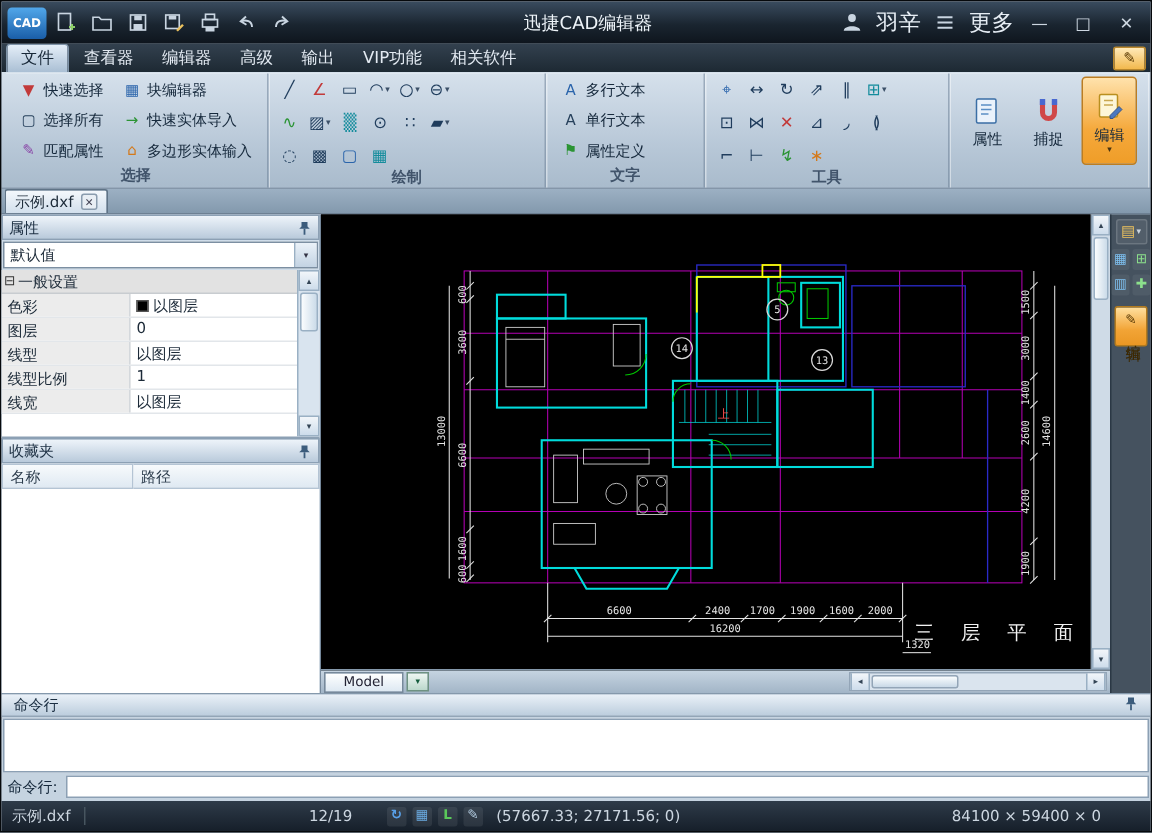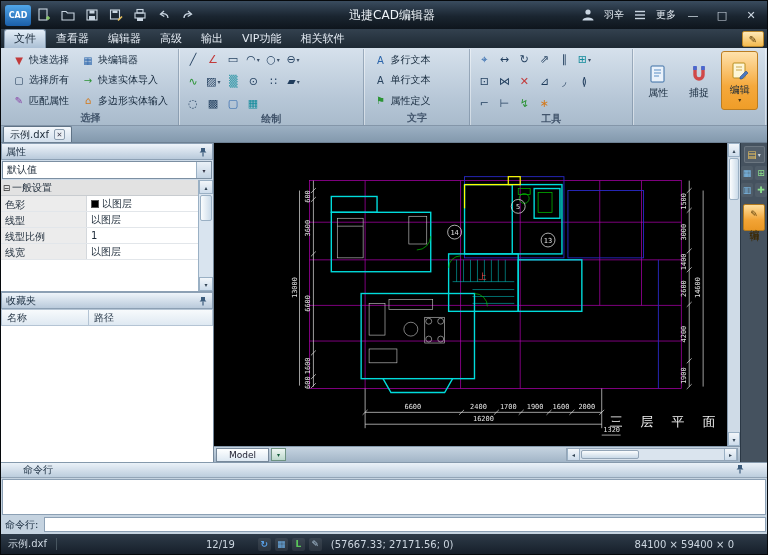--- a/index.html
+++ b/index.html
@@ -7,21 +7,21 @@
   body{font-family:"DejaVu Sans","Liberation Sans",sans-serif;font-size:11px;color:#1c2a38;background:#000;}
   #window{width:768px;height:555px;display:flex;flex-direction:column;background:#b7c6d6;border:1px solid #06090c;overflow:hidden;}
 
   
   .titlebar{height:28px;flex:none;background:linear-gradient(#3a4c5f,#1a2530 55%,#0e151d);display:flex;align-items:center;gap:2px;padding:0 4px;color:#d7e1ea;position:relative;}
   .logo{width:26px;height:21px;background:linear-gradient(#51a7ea,#1a5ea8);border-radius:3px;display:flex;align-items:center;justify-content:center;font-size:8px;font-weight:bold;color:#fff;flex:none;}
   .tbtn{width:22px;height:21px;display:flex;align-items:center;justify-content:center;border-radius:2px;flex:none;}
   .tbtn svg{display:block;}
   .title-text{position:absolute;left:16px;right:0;text-align:center;font-size:12px;color:#eef4f9;pointer-events:none;}
   .tb-right{margin-left:auto;display:flex;align-items:center;gap:5px;z-index:1;}
-  .user-name,.more-label{font-size:10px;color:#e6edf4;font-family:Liberation Serif, serif;}
+  .user-name,.more-label{font-size:15px;color:#e6edf4;font-family:Liberation Serif, serif;}
   .winbtn{width:24px;height:20px;display:flex;align-items:center;justify-content:center;color:#cdd7e1;font-size:11px;}
 
   
   .menubar{height:19px;flex:none;background:linear-gradient(#33414f,#1d2933);display:flex;align-items:flex-end;padding:0 3px;gap:1px;}
   .mtab{padding:2px 9px 3px;font-size:11px;color:#e3eaf2;line-height:13px;text-align:right;}
   .mtab.file{background:linear-gradient(#e4eef8,#aabfd4);color:#182838;border:1px solid #7e93a8;border-bottom:none;border-radius:3px 3px 0 0;}
   .m-spacer{flex:1;}
   .mquick{width:22px;height:16px;margin-bottom:1px;background:linear-gradient(#ffe9b8,#f2b94e);border:1px solid #b9872c;border-radius:2px;display:flex;align-items:center;justify-content:center;color:#5c3c06;font-size:10px;}
 
   
@@ -95,21 +95,21 @@
   .dockbtn{width:21px;height:17px;display:flex;align-items:center;justify-content:center;gap:1px;background:rgba(255,255,255,.07);border:1px solid rgba(255,255,255,.15);border-radius:2px;font-size:10px;}
   .dockrow{display:flex;gap:2px;}
   .dockmini{width:12px;height:14px;display:flex;align-items:center;justify-content:center;font-size:9px;border-radius:2px;background:rgba(255,255,255,.06);}
   .dk-amber{color:#ecc25e;} .dk-blue{color:#7ec0f0;} .dk-green{color:#8ce08c;}
   .dock-tab{width:22px;margin-top:4px;padding:4px 0 5px;background:linear-gradient(#ffdf9e,#f2a436 60%,#ea9724);border:1px solid #b27a1e;border-radius:2px;display:flex;flex-direction:column;align-items:center;gap:2px;color:#3c2800;}
   .dock-tab .vtext{writing-mode:vertical-rl;text-orientation:upright;font-size:10px;letter-spacing:2px;}
   .dock-tab .pic{font-size:9px;color:#5c3c06;}
 
   
   .cmdpanel{height:72px;flex:none;display:flex;flex-direction:column;background:#c5d3e0;border-top:1px solid #8599ac;}
-  .cmdheader{height:15px;flex:none;background:linear-gradient(#eaf1f8,#bccddd);border-bottom:1px solid #93a5b7;display:flex;align-items:flex-start;justify-content:space-between;padding:0 22px;font-size:10px;color:#1c2f42;}
+  .cmdheader{height:15px;flex:none;background:linear-gradient(#eaf1f8,#bccddd);border-bottom:1px solid #93a5b7;display:flex;align-items:flex-start;justify-content:space-between;padding:0 8px;font-size:10px;color:#1c2f42;}
   .cmdbody{flex:1;margin:1px 1px 0;background:#fff;border:1px solid #8ca0b4;}
   .cmdrow{height:19px;flex:none;display:flex;align-items:center;padding:1px;gap:3px;}
   .cmdlabel{font-size:10px;padding:0 3px;color:#16293c;white-space:nowrap;}
   .cmdinput{flex:1;height:15px;background:#fff;border:1px solid #8ca0b4;outline:none;font:10px "DejaVu Sans Mono",monospace;padding:0 3px;}
 
   
   .statusbar{height:20px;flex:none;background:linear-gradient(#2e3b49,#161f2a);display:flex;align-items:center;color:#ccd6e0;font-size:10px;padding:0 7px;gap:9px;}
   .sb-sep{width:1px;height:12px;background:#47555f;flex:none;}
   .sb-page{margin-left:140px;}
   .sb-icons{display:flex;gap:4px;margin-left:14px;}
@@ -453,20 +453,26 @@
             <span>一般设置</span>
           </div>
           <div class="prow">
             <span class="pname">色彩</span>
             <span class="pval">
                 <span class="swatch"></span>
                 <span>以图层</span>
               </span>
           </div>
           <div class="prow">
+            <span class="pname">图层</span>
+            <span class="pval">
+                <span>0</span>
+              </span>
+          </div>
+          <div class="prow">
             <span class="pname">线型</span>
             <span class="pval">
                 <span>以图层</span>
               </span>
           </div>
           <div class="prow">
             <span class="pname">线型比例</span>
             <span class="pval">
                 <span>1</span>
               </span>

